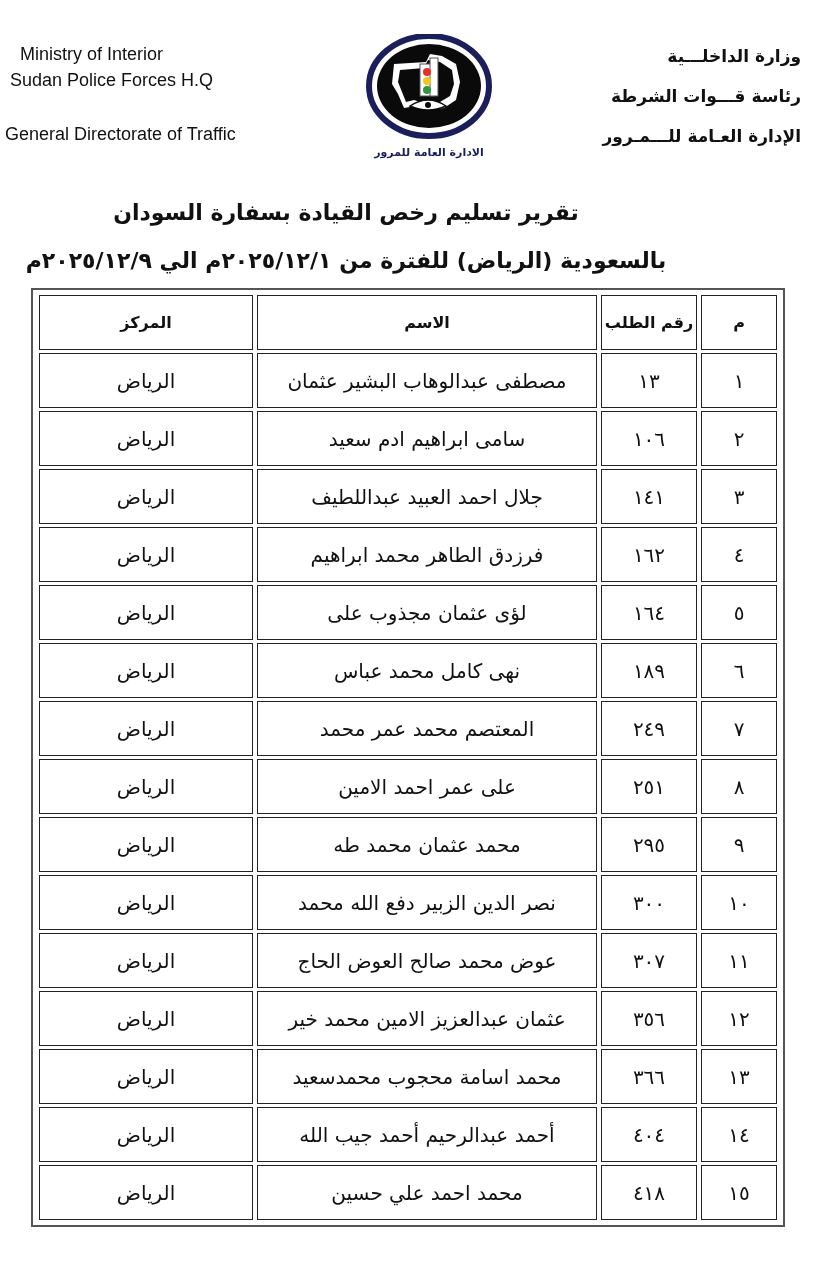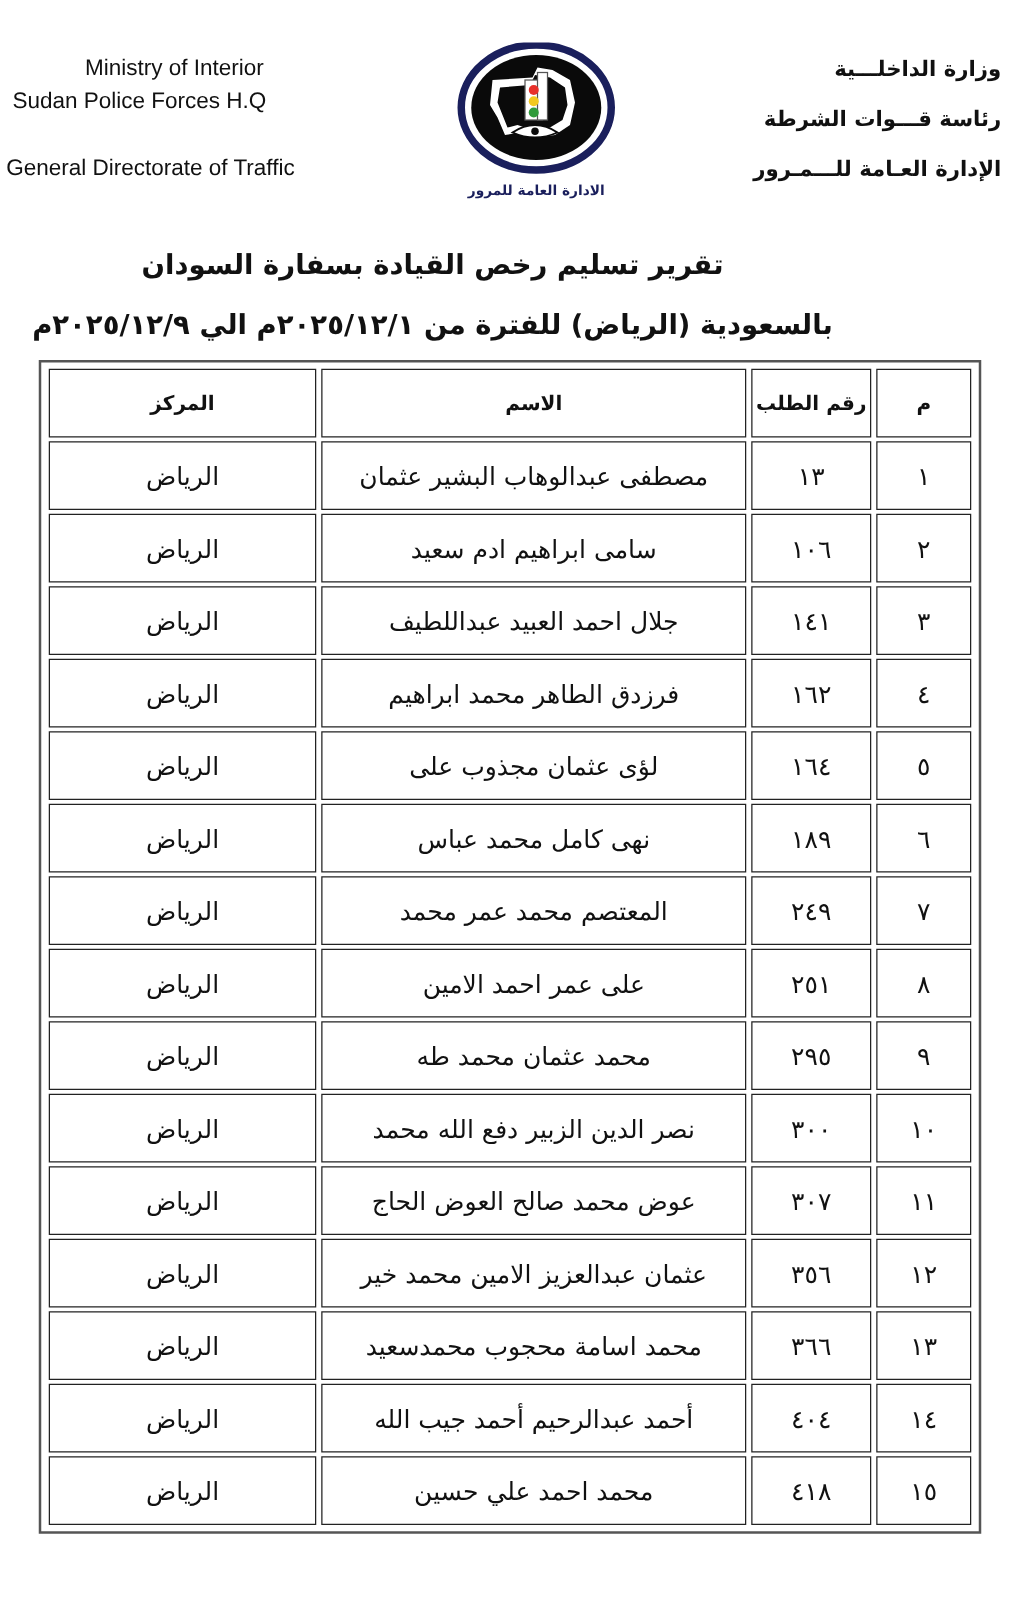--- a/index.html
+++ b/index.html
@@ -1,20 +1,20 @@
 <!DOCTYPE html>
 <html><head>
 <meta charset="utf-8">
 <style>
   html, body { margin: 0; padding: 0; background: #ffffff; }
   body { width: 817px; height: 1280px; position: relative; overflow: hidden; font-family: "DejaVu Sans", sans-serif; color: #111; }
 
   .en-header { position: absolute; left: 0; top: 44px; width: 300px; font-family: "Liberation Sans", sans-serif; font-size: 18px; color: #111; }
   .en-header div { position: absolute; white-space: nowrap; }
-  .en-l1 { left: 20px; top: 0; margin-left: 48px; }
+  .en-l1 { left: 20px; top: 0; }
   .en-l2 { left: 10px; top: 26px; }
   .en-l3 { left: 5px; top: 80px; text-align: right; }
 
   .ar-header { position: absolute; right: 16px; top: 44px; width: 260px; direction: rtl; font-family: "DejaVu Sans", sans-serif; font-weight: bold; font-size: 17px; color: #111; }
   .ar-header div { position: absolute; right: 0; white-space: nowrap; }
   .ar-l1 { top: 2px; }
   .ar-l2 { top: 42px; text-align: right; }
   .ar-l3 { top: 82px; }
 
   .logo { position: absolute; left: 364px; top: 34px; width: 130px; height: 130px; }

